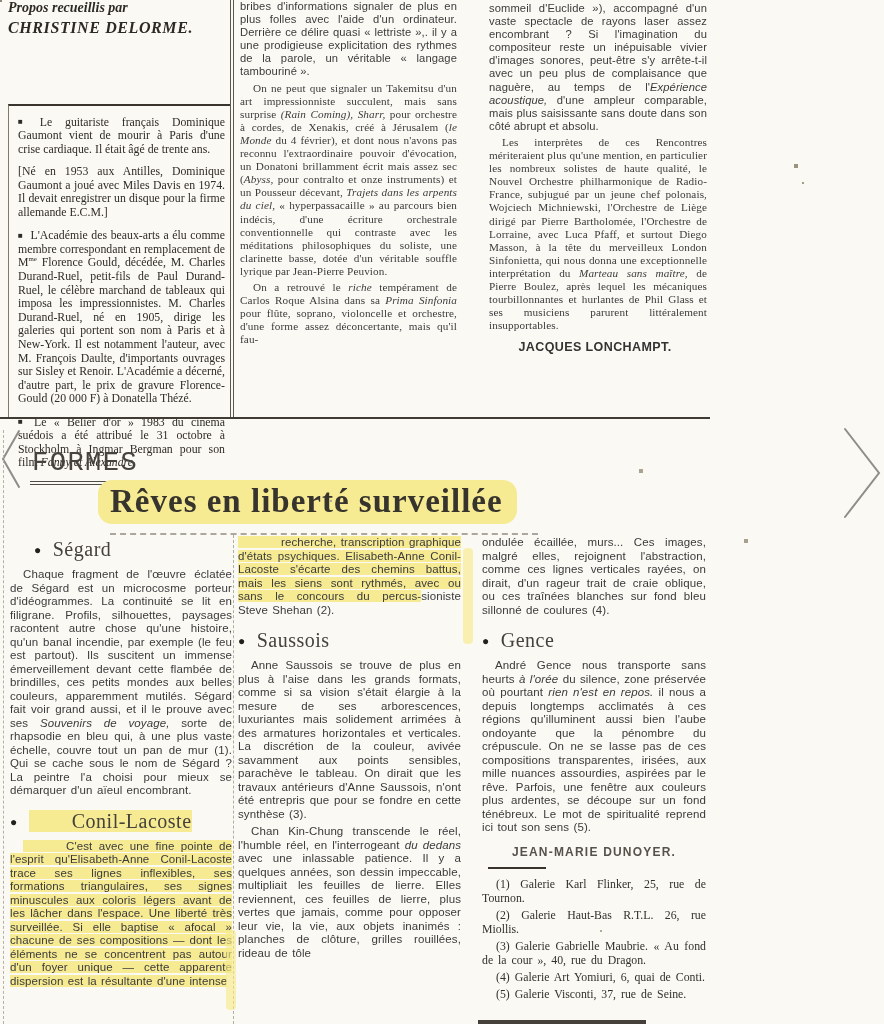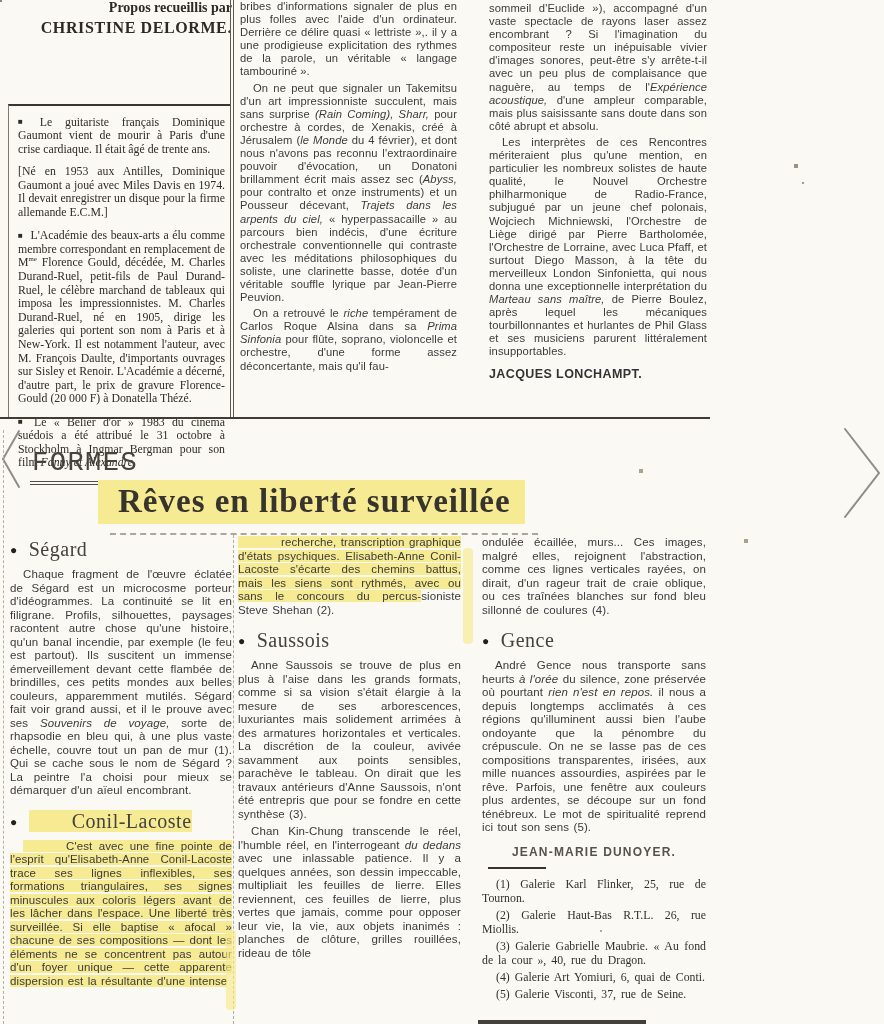--- a/index.html
+++ b/index.html
@@ -1,52 +1,52 @@
 <!DOCTYPE html>
 <html><head>
 <meta charset="utf-8">
 <style>
   html,body{margin:0;padding:0;}
   .page{position:relative;width:884px;height:1024px;background:#fbf9f4;overflow:hidden;
         font-family:"Liberation Sans","DejaVu Sans",sans-serif;color:#35332f;}
   .abs{position:absolute;}
   
-  .byline{left:8px;top:0;width:224px;text-align:right;font-family:"Liberation Serif","DejaVu Serif",serif;color:#2d2a24;}
+  .byline{left:8px;top:0;width:224px;text-align:left;font-family:"Liberation Serif","DejaVu Serif",serif;color:#2d2a24;font-style:italic;}
   .byline .l1{font-size:14px;font-weight:bold;}
   .byline .l2{font-size:16px;font-weight:bold;letter-spacing:.6px;margin-top:3px;}
   .briefs-box{left:8px;top:104px;width:222px;height:313px;border-top:2px solid #3a352c;border-left:1px solid #817a6c;
               padding:9px 5px 0 9px;box-sizing:border-box;}
   .brief{margin:0 0 9px 0;font-family:"Liberation Serif","DejaVu Serif",serif;font-size:11.8px;line-height:13.6px;
          text-align:justify;color:#2f2b25;}
   .sq{font-size:8px;margin-right:7px;vertical-align:1.5px;color:#2f2b25;}
   .sanscol{font-size:11.2px;line-height:13.1px;text-align:justify;color:#3c3b3c;letter-spacing:.1px;}
   .sanscol p{margin:0 0 3px 0;}
-  .sanscol p.indent{text-indent:13px;}
+  .sanscol p.indent{text-indent:13px;font-family:Liberation Serif, serif;}
   .col2-top{left:240px;top:0;width:217px;height:418px;overflow:hidden;}
   .col3-top{left:489px;top:2px;width:218px;}
-  .sig-top{text-align:left;font-weight:bold;font-size:12.5px;letter-spacing:.4px;color:#333;margin-top:9px;padding-right:6px;}
+  .sig-top{text-align:center;font-weight:bold;font-size:12.5px;letter-spacing:.4px;color:#333;margin-top:9px;padding-right:6px;}
   .vdouble{left:230px;top:0;width:2px;height:418px;border-left:1px solid #5d584e;border-right:1px solid #5d584e;}
   .mainrule{left:0;top:417px;width:710px;height:2px;background:#413c33;}
   
   .formes{left:30px;top:448px;font-size:27px;letter-spacing:1.5px;color:#46433d;padding:0 4px 3px 2px;
           border-bottom:4px double #4f4b45;font-family:Liberation Mono, monospace;}
   .headline{left:98px;top:483px;font-family:"Liberation Serif","DejaVu Serif",serif;font-weight:bold;
             font-size:33px;letter-spacing:1px;color:#37332d;}
-  .headline .hl{padding:3px 14px 5px 20px;}
+  .headline .hl{padding:3px 14px 5px 12px;border-radius:14px;}
   .headline-rule{left:110px;top:533px;width:428px;border-top:2px dashed rgba(92,85,72,.5);}
   
   .acol{top:538px;}
   .acol1{left:10px;width:222px;}
   .acol2{left:238px;top:536px;width:223px;}
   .acol3{left:482px;top:536px;width:224px;}
   .acol .body{font-size:11.5px;line-height:13.5px;text-align:justify;color:#3b3a3b;letter-spacing:.1px;word-spacing:1px;margin:0 0 4px 0;}
   .acol .body.indent{text-indent:13px;}
   .sec-head{font-family:"Liberation Serif","DejaVu Serif",serif;font-size:20px;font-weight:normal;
             letter-spacing:.5px;color:#45423c;margin:12px 0 7px 0;}
-  .sec-head.first{margin-top:0;}
+  .sec-head.first{margin-top:0;margin-left:24px;}
   .dot{font-size:12px;margin-right:11px;vertical-align:2px;color:#23211d;}
   .sig-bottom{text-align:center;font-weight:bold;font-size:12px;letter-spacing:1.2px;color:#55524c;margin:10px 0 8px 0;}
   .fn-rule{width:58px;height:2px;background:#38342c;margin:2px 0 8px 6px;}
   .footnote{font-family:"Liberation Serif","DejaVu Serif",serif;font-size:11.8px;line-height:14.6px;
             color:#32302a;margin:0 0 2px 0;text-indent:14px;word-spacing:2px;text-align:justify;}
   
   .it{font-style:italic;}
   .hl{background:#f6eb93;padding-left:43px;}
   .sup{vertical-align:super;font-size:.58em;line-height:0;}
   

